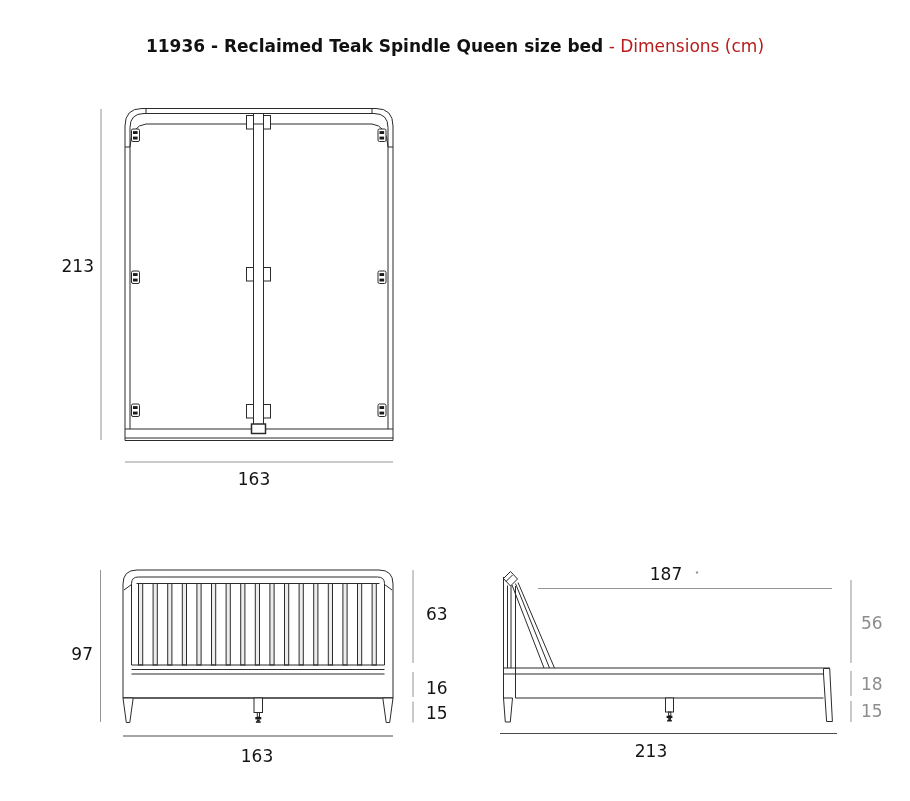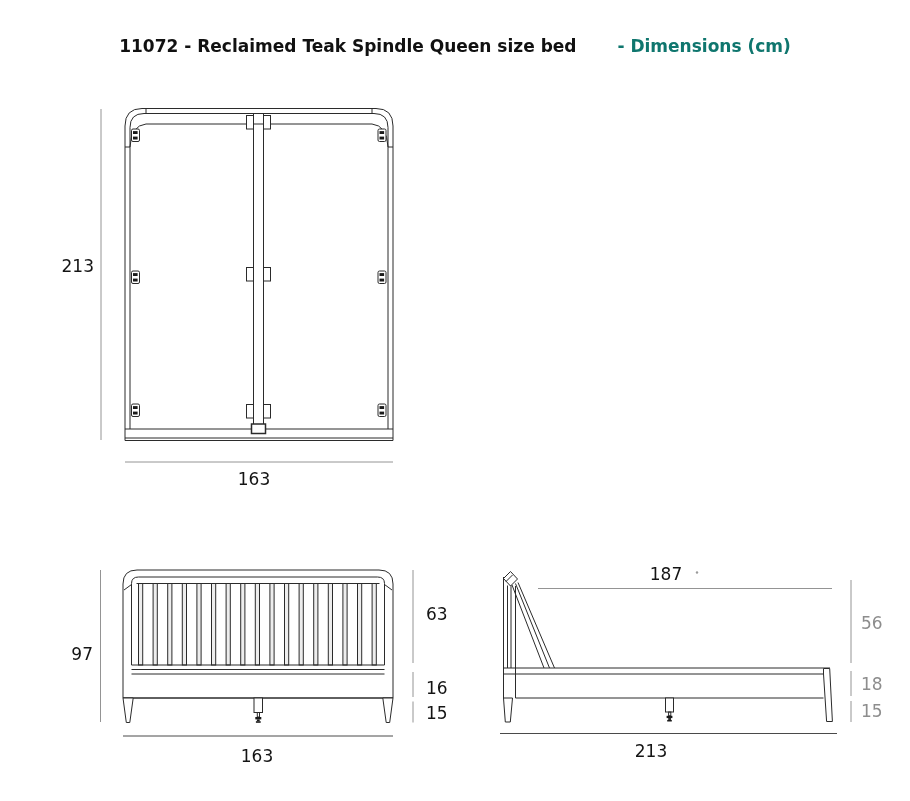--- a/index.html
+++ b/index.html
@@ -1,38 +1,38 @@
 <!DOCTYPE html>
 <html><head>
 <meta charset="utf-8">
 <style>
   html,body{margin:0;padding:0;background:#fff;}
   .stage{position:relative;width:910px;height:801px;background:#fff;overflow:hidden;
          font-family:"DejaVu Sans","Liberation Sans",sans-serif;}
   .title{position:absolute;top:36px;left:0;width:100%;text-align:center;
          font-size:17px;color:#1c1c1c;letter-spacing:0;}
   .title .b{font-weight:bold;color:#111;}
-  .title .r{font-weight:bold;color:#0f766e;padding-left:35px;}
+  .title .r{font-weight:normal;color:#b91c1c;}
   svg{position:absolute;top:0;left:0;}
   svg text{font-family:"DejaVu Sans","Liberation Sans",sans-serif;font-size:17px;fill:#141414;}
   svg text.gray{fill:#8d8d8d;}
   .art{stroke:#2b2b2b;stroke-width:1;fill:none;}
   .artf{stroke:#2b2b2b;stroke-width:1;fill:#ffffff;}
   .spindle{stroke:#2b2b2b;stroke-width:1;fill:#ededed;}
   .dim{stroke:#949494;stroke-width:1;fill:none;}
   .dimdark{stroke:#4a4a4a;stroke-width:1;fill:none;}
   .mark{fill:#1a1a1a;stroke:none;}
 </style>
 </head>
 <body>
 
 <div class="stage">
 
   <div class="title">
-    <span class="b">11072 - Reclaimed Teak Spindle Queen size bed</span><span class="r"> - Dimensions (cm)</span>
+    <span class="b">11936 - Reclaimed Teak Spindle Queen size bed</span><span class="r"> - Dimensions (cm)</span>
   </div>
 
   <svg width="910" height="801" viewBox="0 0 910 801">
     <defs>
       <g id="clip-sym">
         <rect x="0.5" y="0.5" width="8" height="12.5" rx="1.5" class="artf"></rect>
         <rect x="2" y="2.6" width="4.6" height="2.9" class="mark"></rect>
         <rect x="2" y="8.1" width="4.6" height="2.9" class="mark"></rect>
       </g>
     </defs>

